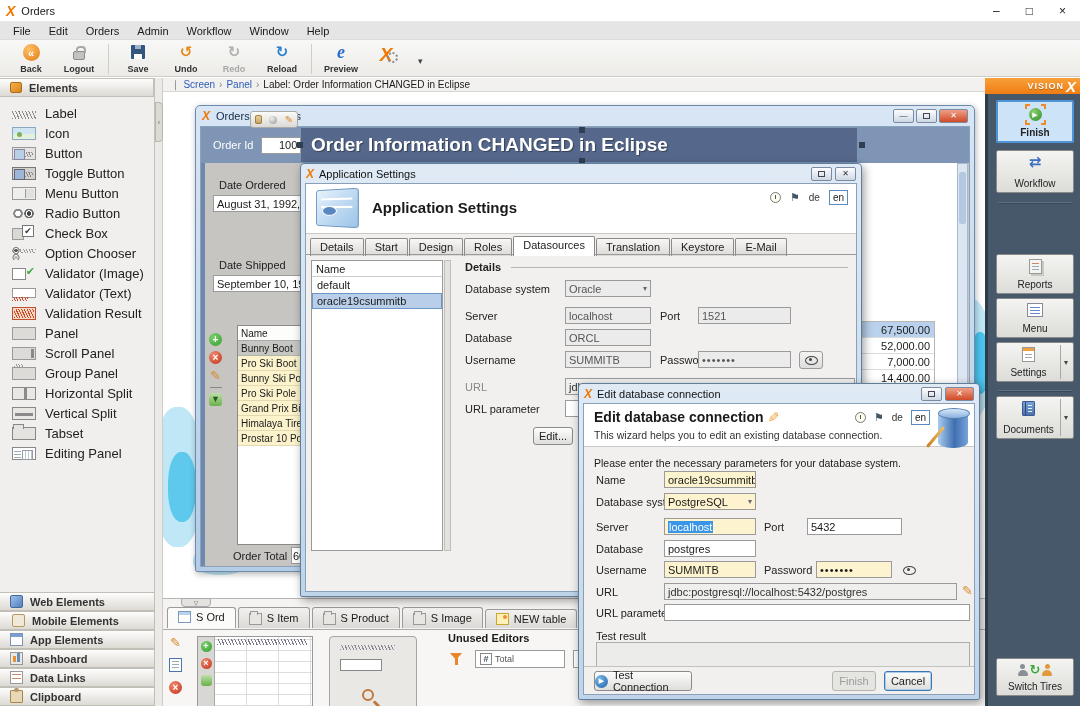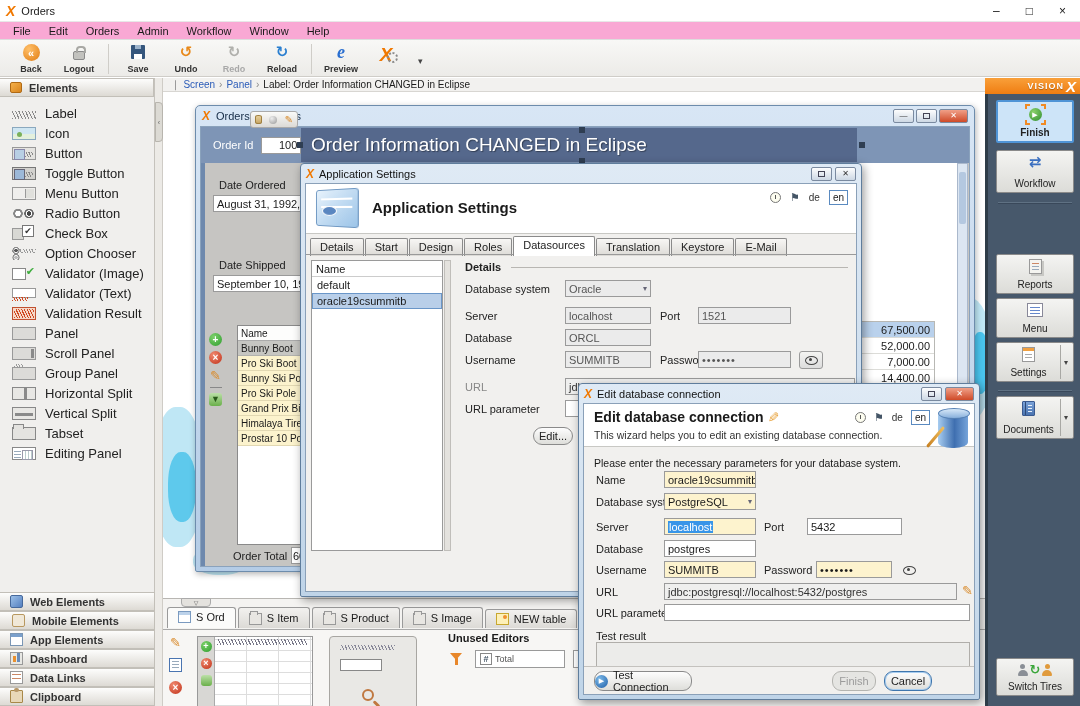--- a/index.html
+++ b/index.html
@@ -5,21 +5,21 @@
   html,body{margin:0;padding:0;background:#888;}
   *{box-sizing:border-box;font-family:"Liberation Sans","DejaVu Sans",sans-serif;}
   .screen{position:relative;width:1080px;height:706px;background:#fff;overflow:hidden;font-size:11px;color:#1a1a1a;}
   .abs{position:absolute;}
   .row{display:flex;align-items:center;}
 
   
   .titlebar{left:0;top:0;width:1080px;height:22px;background:#fff;border-bottom:1px solid #e8e8e8;display:flex;align-items:center;padding:0 6px;gap:6px;}
   .xlogo{color:#f07800;font-weight:bold;font-style:italic;font-size:14px;line-height:1;}
   .wincap{display:flex;margin-left:auto;gap:26px;padding-right:8px;color:#222;font-size:12px;}
-  .menubar{left:0;top:22px;width:1080px;height:18px;background:#f9a8d4;display:flex;align-items:center;padding-left:4px;border-bottom:1px solid #ddd;}
+  .menubar{left:0;top:22px;width:1080px;height:18px;background:#e5e5e5;display:flex;align-items:center;padding-left:4px;border-bottom:1px solid #ddd;}
   .menu-item{padding:1px 9px;font-size:11px;}
   .toolbar{left:0;top:40px;width:1080px;height:37px;background:linear-gradient(#f8f8f6,#ecebe8);border-bottom:1px solid #cfcdc8;display:flex;align-items:flex-start;padding:2px 4px 0 8px;gap:2px;}
   .tbtn{width:46px;height:33px;display:flex;flex-direction:column;align-items:center;justify-content:space-between;padding:2px 0 1px;border-radius:3px;}
   .tbtn .cap{font-size:9px;font-weight:bold;color:#333;}
   .tbtn .cap.dis{color:#a8a8a8;}
   .tsep{width:1px;height:30px;background:#cfcdc8;margin:2px 4px 0;}
   .tbback{width:17px;height:17px;border-radius:50%;background:radial-gradient(circle at 35% 30%,#ffc06a,#e07b10);color:#fff;font-weight:bold;font-size:11px;display:flex;align-items:center;justify-content:center;}
   .lock{width:12px;height:9px;background:#c2c2be;border:1px solid #8a8a8a;border-radius:2px;position:relative;margin-top:7px;}
   .lock::before{content:"";position:absolute;left:1.5px;top:-6px;width:6px;height:5px;border:2px solid #a8a8a4;border-bottom:none;border-radius:4px 4px 0 0;}
   .floppy{width:14px;height:14px;background:#35567c;position:relative;border-radius:1px;margin-top:1px;}
@@ -97,36 +97,36 @@
   
   .canvas{left:163px;top:92px;width:822px;height:614px;background:#fff;overflow:hidden;}
   .blob{position:absolute;background:#bfe7f5;border-radius:45%;}
 
   
   .tf{background:#fff;border:1px solid #9a9a9a;font-size:11px;padding:0 3px;display:flex;align-items:center;height:17px;overflow:hidden;white-space:nowrap;}
   .tf.yellow{background:#fdf3ce;}
   .tf.grayf{background:#efefee;color:#333;}
   .tf.disf{background:#ebebeb;color:#555;}
   .caret{margin-left:auto;color:#667;font-size:8px;}
-  .btn{background:linear-gradient(#fdfdfd,#dededa);border:1px solid #8a8a8a;border-radius:9px;font-size:11px;display:flex;align-items:center;justify-content:center;gap:5px;color:#222;}
+  .btn{background:linear-gradient(#fdfdfd,#dededa);border:1px solid #8a8a8a;border-radius:3px;font-size:11px;display:flex;align-items:center;justify-content:center;gap:5px;color:#222;}
   .btn.disabled{color:#9b9b9b;background:#e5e5e2;border-color:#b4b4b0;}
   .btn.focusb{border-color:#3f76ad;box-shadow:inset 0 0 0 1px #a8cdef;}
   .eye{width:13px;height:9px;border:1.5px solid #444;border-radius:50%;position:relative;}
   .eye::after{content:"";position:absolute;left:3.5px;top:1.5px;width:3px;height:3px;border-radius:50%;background:#444;}
   .eyebtn{width:24px;height:18px;border:1px solid #9a9a9a;border-radius:3px;background:linear-gradient(#f4f4f2,#ddd);display:flex;align-items:center;justify-content:center;}
   .wbtn{width:21px;height:14px;border:1px solid #7a8aa0;border-radius:2px;background:linear-gradient(#fdfdfd,#cdd8e4);display:flex;align-items:center;justify-content:center;font-size:8px;color:#333;line-height:1;}
   .wbtn.closeb{background:linear-gradient(#f0a088,#cf4a28);color:#fff;width:29px;font-weight:bold;}
   .minisq{width:7px;height:6px;border:1px solid #445;}
 
   
   .owin{left:195px;top:105px;width:780px;height:467px;background:linear-gradient(#d8e6f5,#b4cce6);border:1px solid #6d8cac;border-radius:5px 5px 2px 2px;box-shadow:1px 2px 6px rgba(0,0,0,.3);z-index:10;}
   .owin-tb{height:20px;display:flex;align-items:center;gap:6px;padding:0 6px;font-size:11px;color:#152b45;}
   .owin-body{position:absolute;left:4px;top:20px;right:4px;bottom:4px;background:#c6c5c2;border:1px solid #8aa2bc;overflow:hidden;}
   .bluestrip{position:absolute;left:0;right:0;top:0;height:36px;background:#7e95b6;display:flex;align-items:center;}
-  .headline{position:absolute;left:100px;top:1px;height:34px;width:556px;background:#55688c;color:#fff;font-size:19px;font-weight:normal;display:flex;align-items:center;padding-left:10px;text-shadow:1px 1px 1px rgba(0,0,0,.4);white-space:nowrap;overflow:hidden;}
+  .headline{position:absolute;left:100px;top:1px;height:34px;width:556px;background:#55688c;color:#fff;font-size:19px;font-weight:bold;display:flex;align-items:center;padding-left:10px;text-shadow:1px 1px 1px rgba(0,0,0,.4);white-space:nowrap;overflow:hidden;}
   .handle{position:absolute;width:6px;height:6px;background:#2f3e52;}
   .cream-table{position:absolute;background:#fff;border:1px solid #8a8a8a;}
   .it-head{height:15px;border-bottom:1px solid #aaa;display:flex;align-items:center;padding-left:3px;font-size:10px;background:#fdfdfc;}
   .it-row{height:15px;display:flex;align-items:center;padding-left:3px;font-size:10px;background:#fcf3cd;border-bottom:1px solid #e2d8b2;white-space:nowrap;overflow:hidden;}
   .it-row[data-active="1"]{background:#c6c6c2;border-bottom-color:#b2b2ae;}
   .gplus,.rx,.gtag{width:13px;height:13px;border-radius:50%;color:#fff;font-size:10px;font-weight:bold;display:flex;align-items:center;justify-content:center;line-height:1;}
   .gplus{background:radial-gradient(circle at 35% 30%,#7cd06a,#2f9e2f);}
   .rx{background:radial-gradient(circle at 35% 30%,#f08a70,#c03018);}
   .gtag{background:linear-gradient(#bce0a8,#6ab04a);border-radius:3px;color:#2a5a1a;font-size:9px;}
   .pencil{color:#d98a2a;font-size:13px;line-height:1;}

